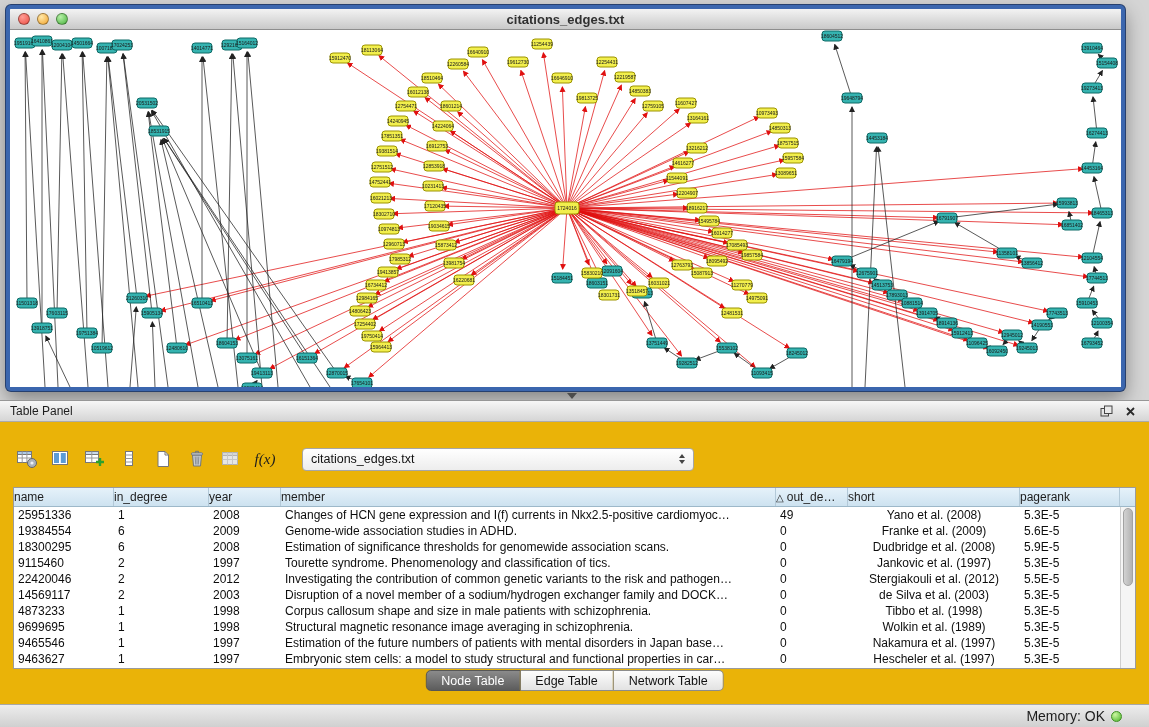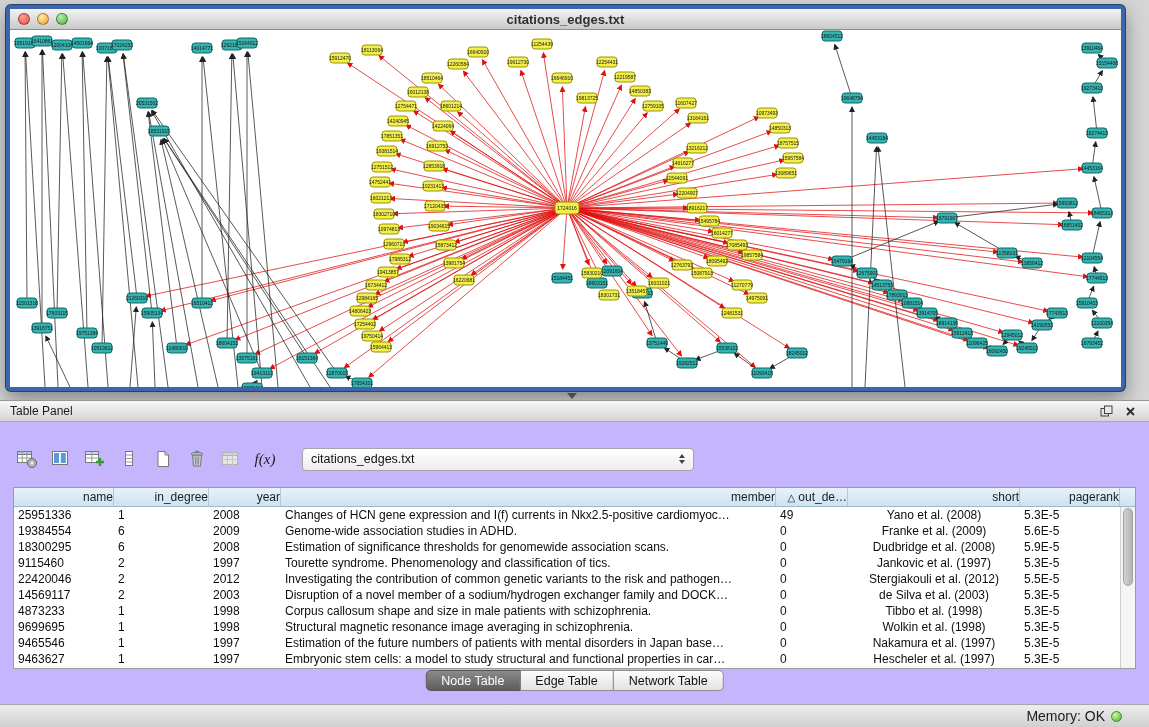--- a/index.html
+++ b/index.html
@@ -22,42 +22,42 @@
   .canvas{position:absolute;left:0;top:21px;right:0;bottom:0;background:#fff;overflow:hidden;}
   .canvas svg{display:block;width:100%;height:100%;}
 
   
   .grip{position:absolute;left:567px;top:393px;width:0;height:0;
     border-left:5px solid transparent;border-right:5px solid transparent;
     border-top:6px solid #4c4c4c;}
 
   
   .table-panel{position:absolute;left:0;top:400px;width:1149px;height:304px;
-    background:#c4b5fd;border-top:1px solid #979797;}
+    background:#eab308;border-top:1px solid #979797;}
   .panel-header{height:21px;background:linear-gradient(#f7f7f7,#d5d5d5);
     border-bottom:1px solid #ababab;display:flex;align-items:center;
     padding:0 10px;font-size:12px;color:#1d1d1d;}
   .panel-header .spacer{flex:1;}
   .hdr-btn{width:18px;height:16px;display:flex;align-items:center;justify-content:center;margin-left:6px;background:none;border:none;cursor:default;}
 
   .toolbar{position:absolute;left:14px;top:46px;display:flex;align-items:center;gap:8px;justify-content:flex-end;}
   .tool-btn{width:26px;height:24px;display:flex;align-items:center;justify-content:center;background:none;border:none;}
   .fx{font-family:"Liberation Serif",serif;font-style:italic;font-size:15px;color:#1c1c1c;}
   .net-select{margin-left:16px;width:392px;height:23px;background:linear-gradient(#ffffff,#ededed);
     border:1px solid #a6a6a6;border-radius:4px;display:flex;align-items:center;
     padding:0 8px;font-size:12.5px;color:#111;}
   .net-select .arrows{margin-left:auto;display:flex;flex-direction:column;gap:2px;align-items:center;}
   .arr-up{width:0;height:0;border-left:3.5px solid transparent;border-right:3.5px solid transparent;border-bottom:4.5px solid #444;}
   .arr-down{width:0;height:0;border-left:3.5px solid transparent;border-right:3.5px solid transparent;border-top:4.5px solid #444;}
 
   .table-wrap{position:absolute;left:13px;top:86px;width:1123px;height:182px;
     background:#fff;border:1px solid #9b9b9b;}
   .thead{display:flex;height:19px;background:linear-gradient(#e6f2fa,#cde2f0);
     border-bottom:1px solid #9db8c9;}
-  .th{display:flex;align-items:center;justify-content:flex-end;font-size:12px;color:#1d1d1d;
+  .th{display:flex;align-items:center;justify-content:flex-start;font-size:12px;color:#1d1d1d;
     border-right:1px solid #b3c9d8;white-space:nowrap;overflow:hidden;gap:3px;}
   .th .sort{font-size:10px;color:#222;}
   .tbody{position:absolute;top:19px;left:0;right:15px;bottom:0;overflow:hidden;}
   .tr{display:flex;height:16px;align-items:center;}
   .td{font-size:12px;color:#0d0d0d;padding:0 4px;white-space:nowrap;overflow:hidden;}
   .td.align-center{text-align:center;}
   .vscroll{position:absolute;top:19px;right:0;bottom:0;width:15px;background:#f5f5f5;border-left:1px solid #cfcfcf;}
   .vthumb{position:absolute;top:1px;left:2px;width:10px;height:78px;
     background:linear-gradient(90deg,#d2d2d2,#b3b3b3);border:1px solid #a2a2a2;border-radius:6px;}
 
@@ -743,21 +743,21 @@
             <div class="td align-left" style="width: 72px;">0</div>
             <div class="td align-center" style="width: 172px;">Tibbo et al. (1998)</div>
             <div class="td align-left" style="width: 100px;">5.3E-5</div>
           </div>
           <div class="tr">
             <div class="td align-left" style="width: 100px;">9699695</div>
             <div class="td align-left" style="width: 95px;">1</div>
             <div class="td align-left" style="width: 72px;">1998</div>
             <div class="td align-left" style="width: 495px;">Structural magnetic resonance image averaging in schizophrenia.</div>
             <div class="td align-left" style="width: 72px;">0</div>
-            <div class="td align-center" style="width: 172px;">Wolkin et al. (1998)</div>
+            <div class="td align-center" style="width: 172px;">Wolkin et al. (1989)</div>
             <div class="td align-left" style="width: 100px;">5.3E-5</div>
           </div>
           <div class="tr">
             <div class="td align-left" style="width: 100px;">9465546</div>
             <div class="td align-left" style="width: 95px;">1</div>
             <div class="td align-left" style="width: 72px;">1997</div>
             <div class="td align-left" style="width: 495px;">Estimation of the future numbers of patients with mental disorders in Japan base…</div>
             <div class="td align-left" style="width: 72px;">0</div>
             <div class="td align-center" style="width: 172px;">Nakamura et al. (1997)</div>
             <div class="td align-left" style="width: 100px;">5.3E-5</div>

